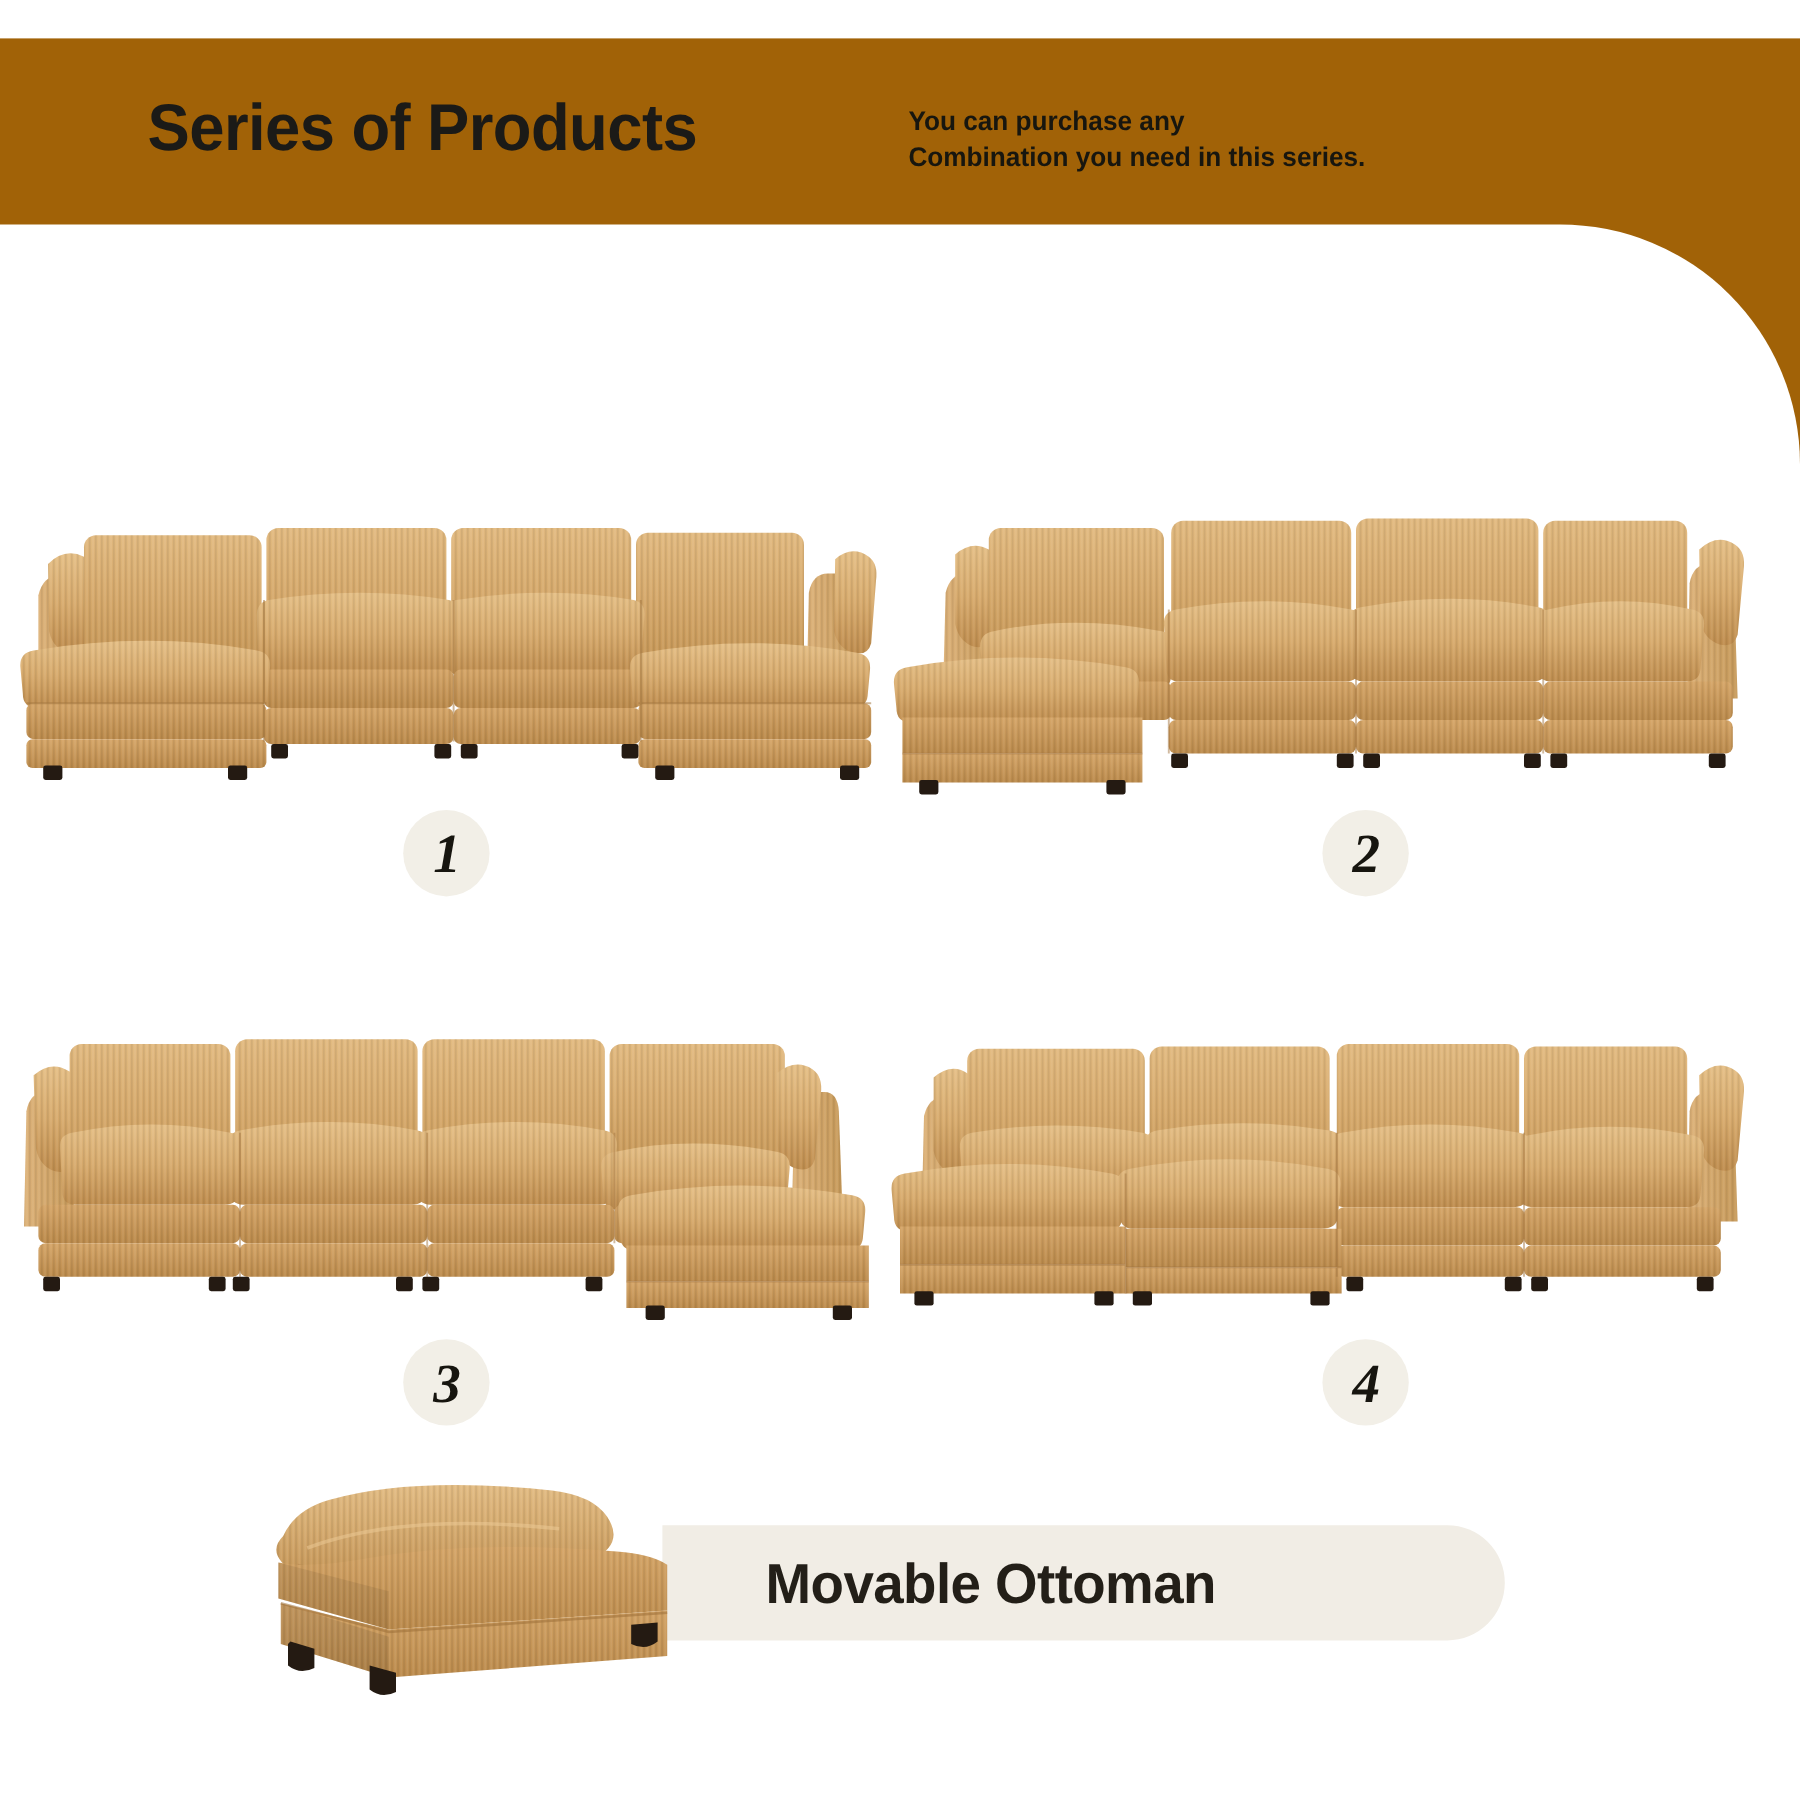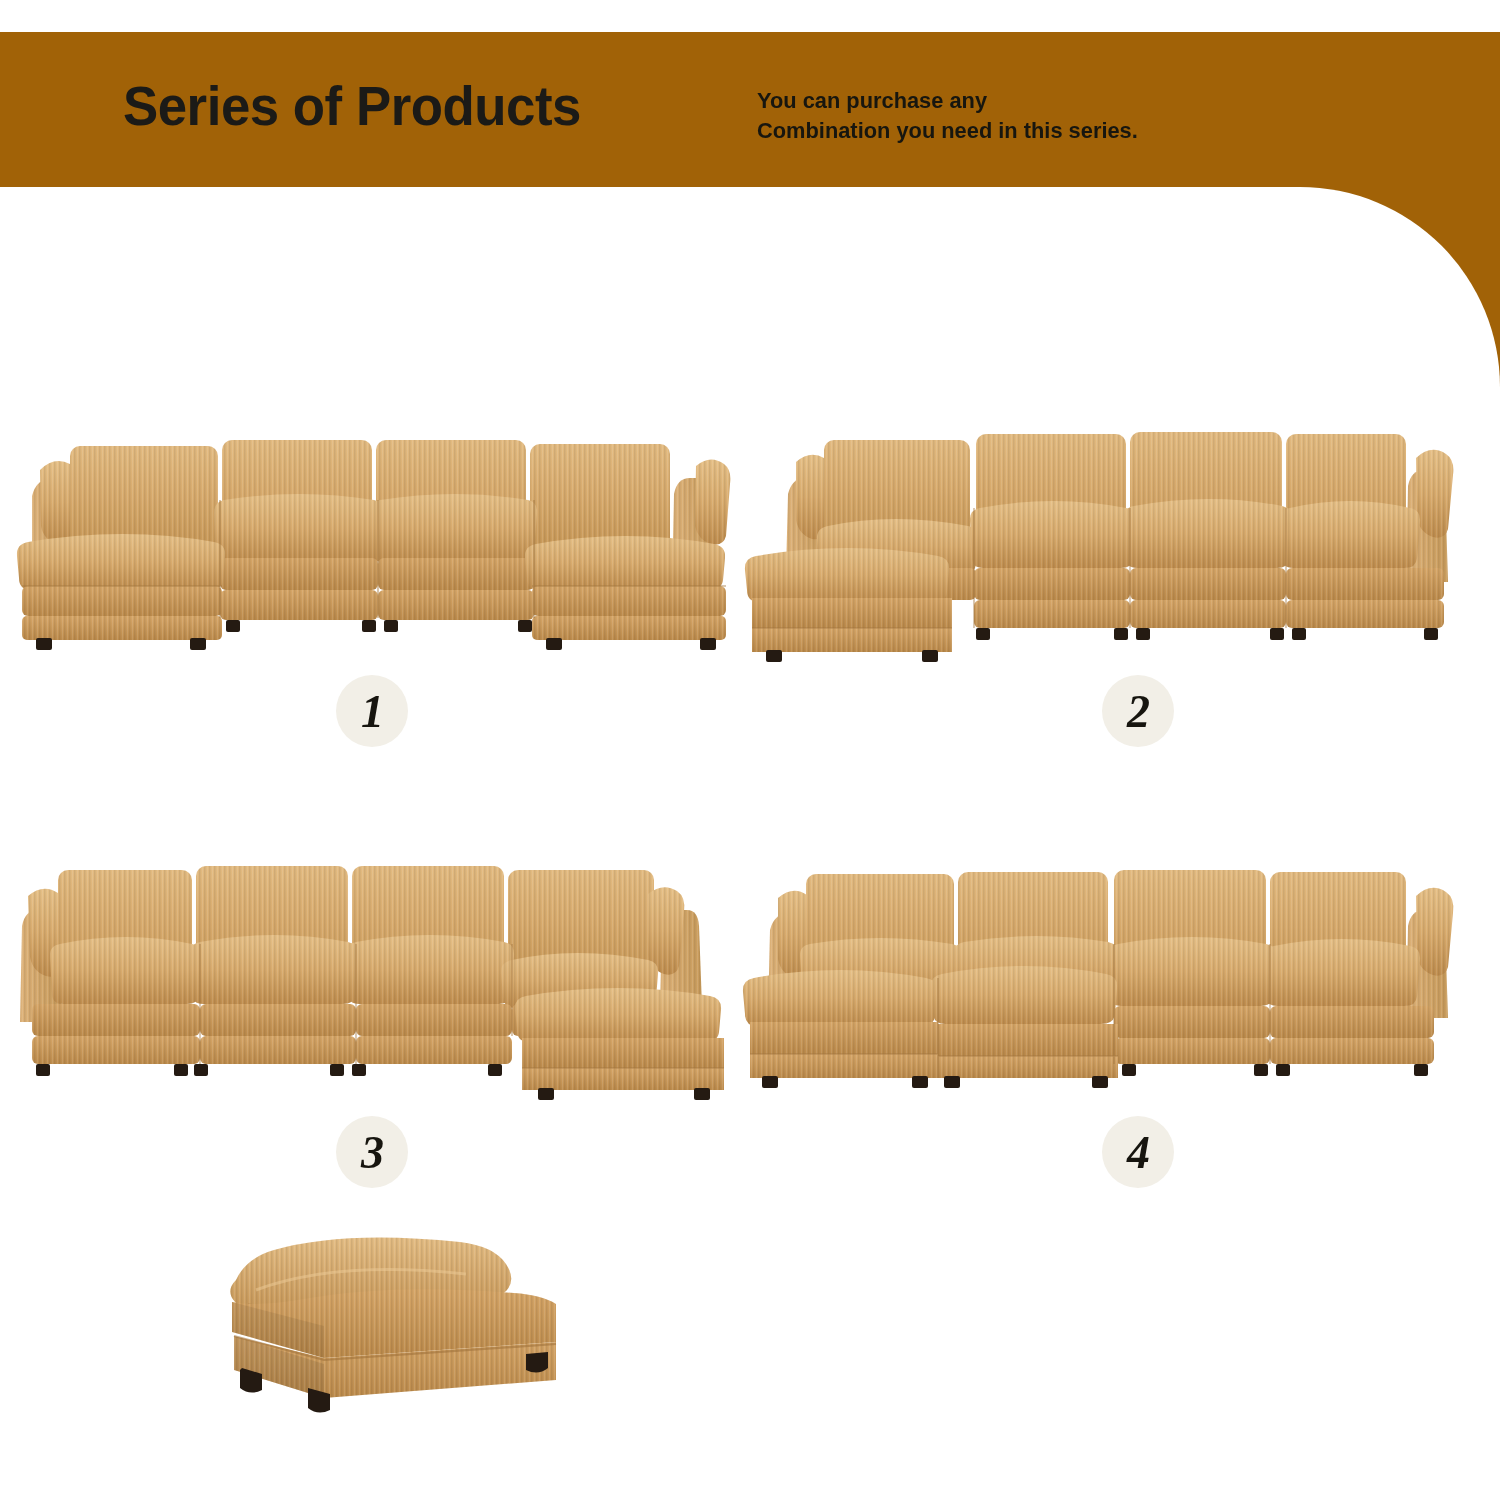--- a/index.html
+++ b/index.html
@@ -447,20 +447,23 @@
         </g>
       </g>
     </svg>
   </div>
 
   <div class="badge" id="badge1">1</div>
   <div class="badge" id="badge2">2</div>
   <div class="badge" id="badge3">3</div>
   <div class="badge" id="badge4">4</div>
 
+  <div class="ottoman-pill">
+    <span>Movable Ottoman</span>
+  </div>
 
   <svg id="ottoman-hero" viewBox="0 0 400 200">
 
     <path d="M40 62 q10 -22 38 -30 q70 -20 186 -8 q34 4 46 22 q10 15 1 26 q-8 10 -28 14 q-100 20 -200 12 q-34 -3 -44 -14 q-10 -11 1 -22 z" fill="url(#gOtt)"></path>
     <path d="M40 62 q10 -22 38 -30 q70 -20 186 -8 q34 4 46 22 q10 15 1 26 q-8 10 -28 14 q-100 20 -200 12 q-34 -3 -44 -14 q-10 -11 1 -22 z" fill="url(#cord)"></path>
 
     <path d="M60 72 q80 -30 210 -16" stroke="#eecb97" stroke-width="3" fill="none" opacity="0.5"></path>
     <path d="M52 86 q90 22 222 4" stroke="#a87a41" stroke-width="2" fill="none" opacity="0.45"></path>
 
     <path d="M36 84 l0 30 l92 26 l232 -16 l0 -38 q-14 -9 -42 -11 q-120 -10 -210 6 q-46 8 -72 3 z" fill="url(#gBase)"></path>

